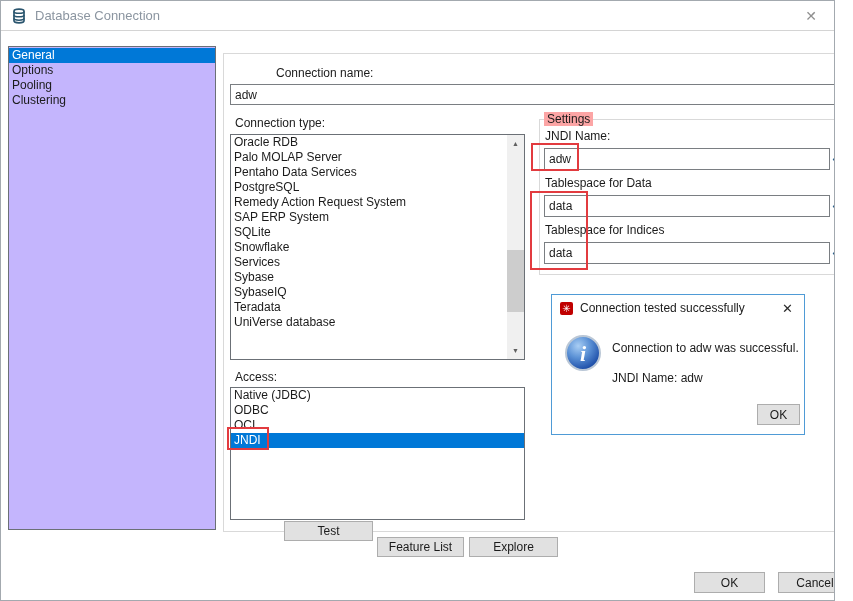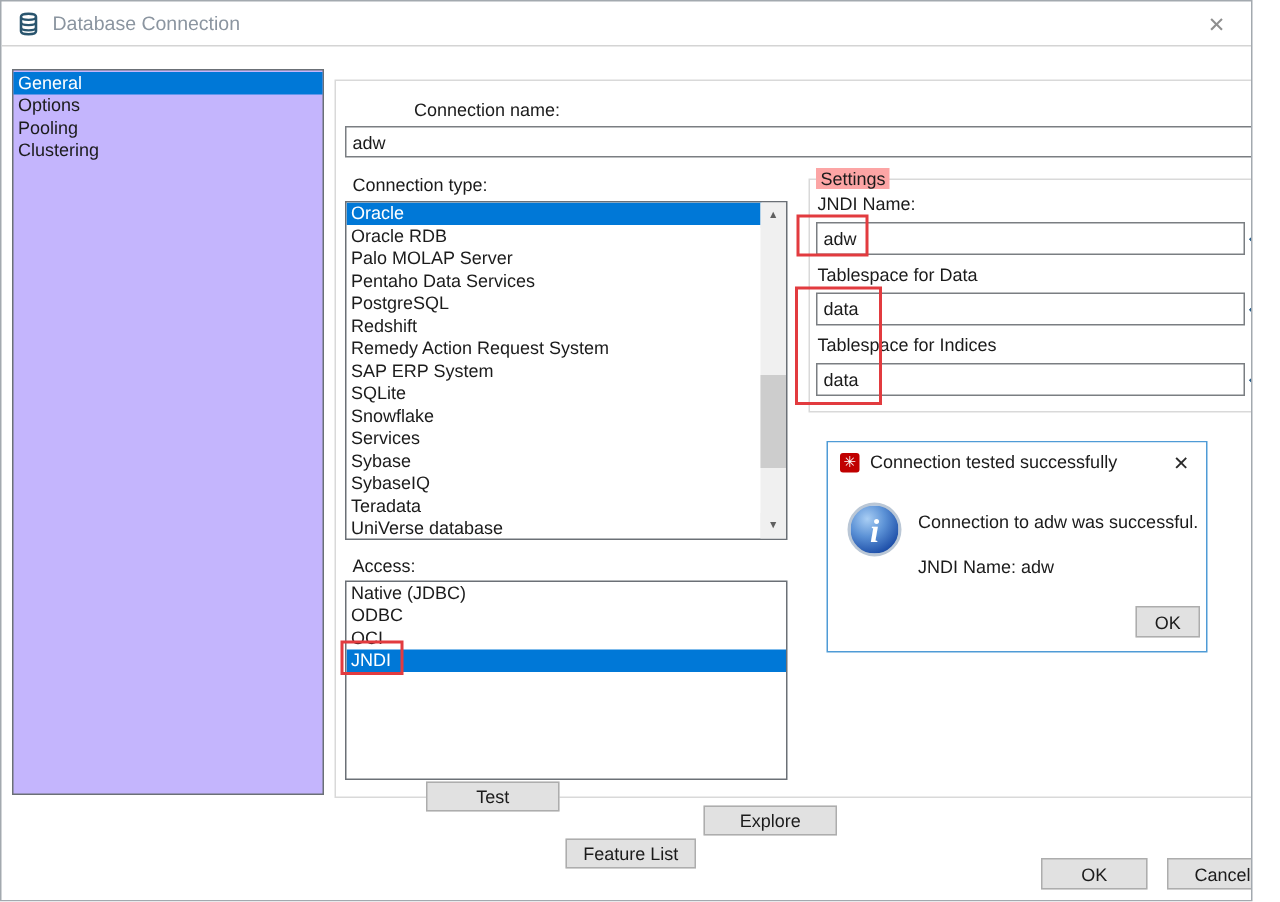--- a/index.html
+++ b/index.html
@@ -94,26 +94,24 @@
   </div>
 
   <div class="panel">
 
     <div class="lbl" style="left:10px; top:12px;margin-left:42px;">Connection name:</div>
     <input class="tinput" style="left: 6px; top: 30px; width: 611px;" value="adw">
 
     <div class="lbl" style="left:11px; top:62px;">Connection type:</div>
     <div class="listbox" style="left:6px; top:80px; width:295px; height:226px;">
       <div style="width:277px;">
-        <div class="list-item selected">Oracle</div>
         <div class="list-item">Oracle RDB</div>
         <div class="list-item">Palo MOLAP Server</div>
         <div class="list-item">Pentaho Data Services</div>
         <div class="list-item">PostgreSQL</div>
-        <div class="list-item">Redshift</div>
         <div class="list-item">Remedy Action Request System</div>
         <div class="list-item">SAP ERP System</div>
         <div class="list-item">SQLite</div>
         <div class="list-item">Snowflake</div>
         <div class="list-item">Services</div>
         <div class="list-item">Sybase</div>
         <div class="list-item">SybaseIQ</div>
         <div class="list-item">Teradata</div>
         <div class="list-item">UniVerse database</div>
       </div>
@@ -165,19 +163,19 @@
       <span class="popup-title">Connection tested successfully</span>
       <span class="popup-close">✕</span>
     </div>
     <div class="info-icon">i</div>
     <div class="popup-line1">Connection to adw was successful.</div>
     <div class="popup-line2">JNDI Name: adw</div>
     <button class="btn" style="left:205px; top:109px; width:43px; height:21px;">OK</button>
   </div>
 
   <button class="btn" style="left:283px; top:520px; width:89px; height:20px;">Test</button>
-  <button class="btn" style="left:376px; top:536px; width:87px; height:20px;margin-top:22px;">Feature List</button>
+  <button class="btn" style="left:376px; top:536px; width:87px; height:20px;">Feature List</button>
   <button class="btn" style="left:468px; top:536px; width:89px; height:20px;">Explore</button>
 
   <button class="btn" style="left:693px; top:571px; width:71px; height:21px;">OK</button>
   <button class="btn" style="left:777px; top:571px; width:74px; height:21px;">Cancel</button>
 
 </div>
 
 </body></html>

